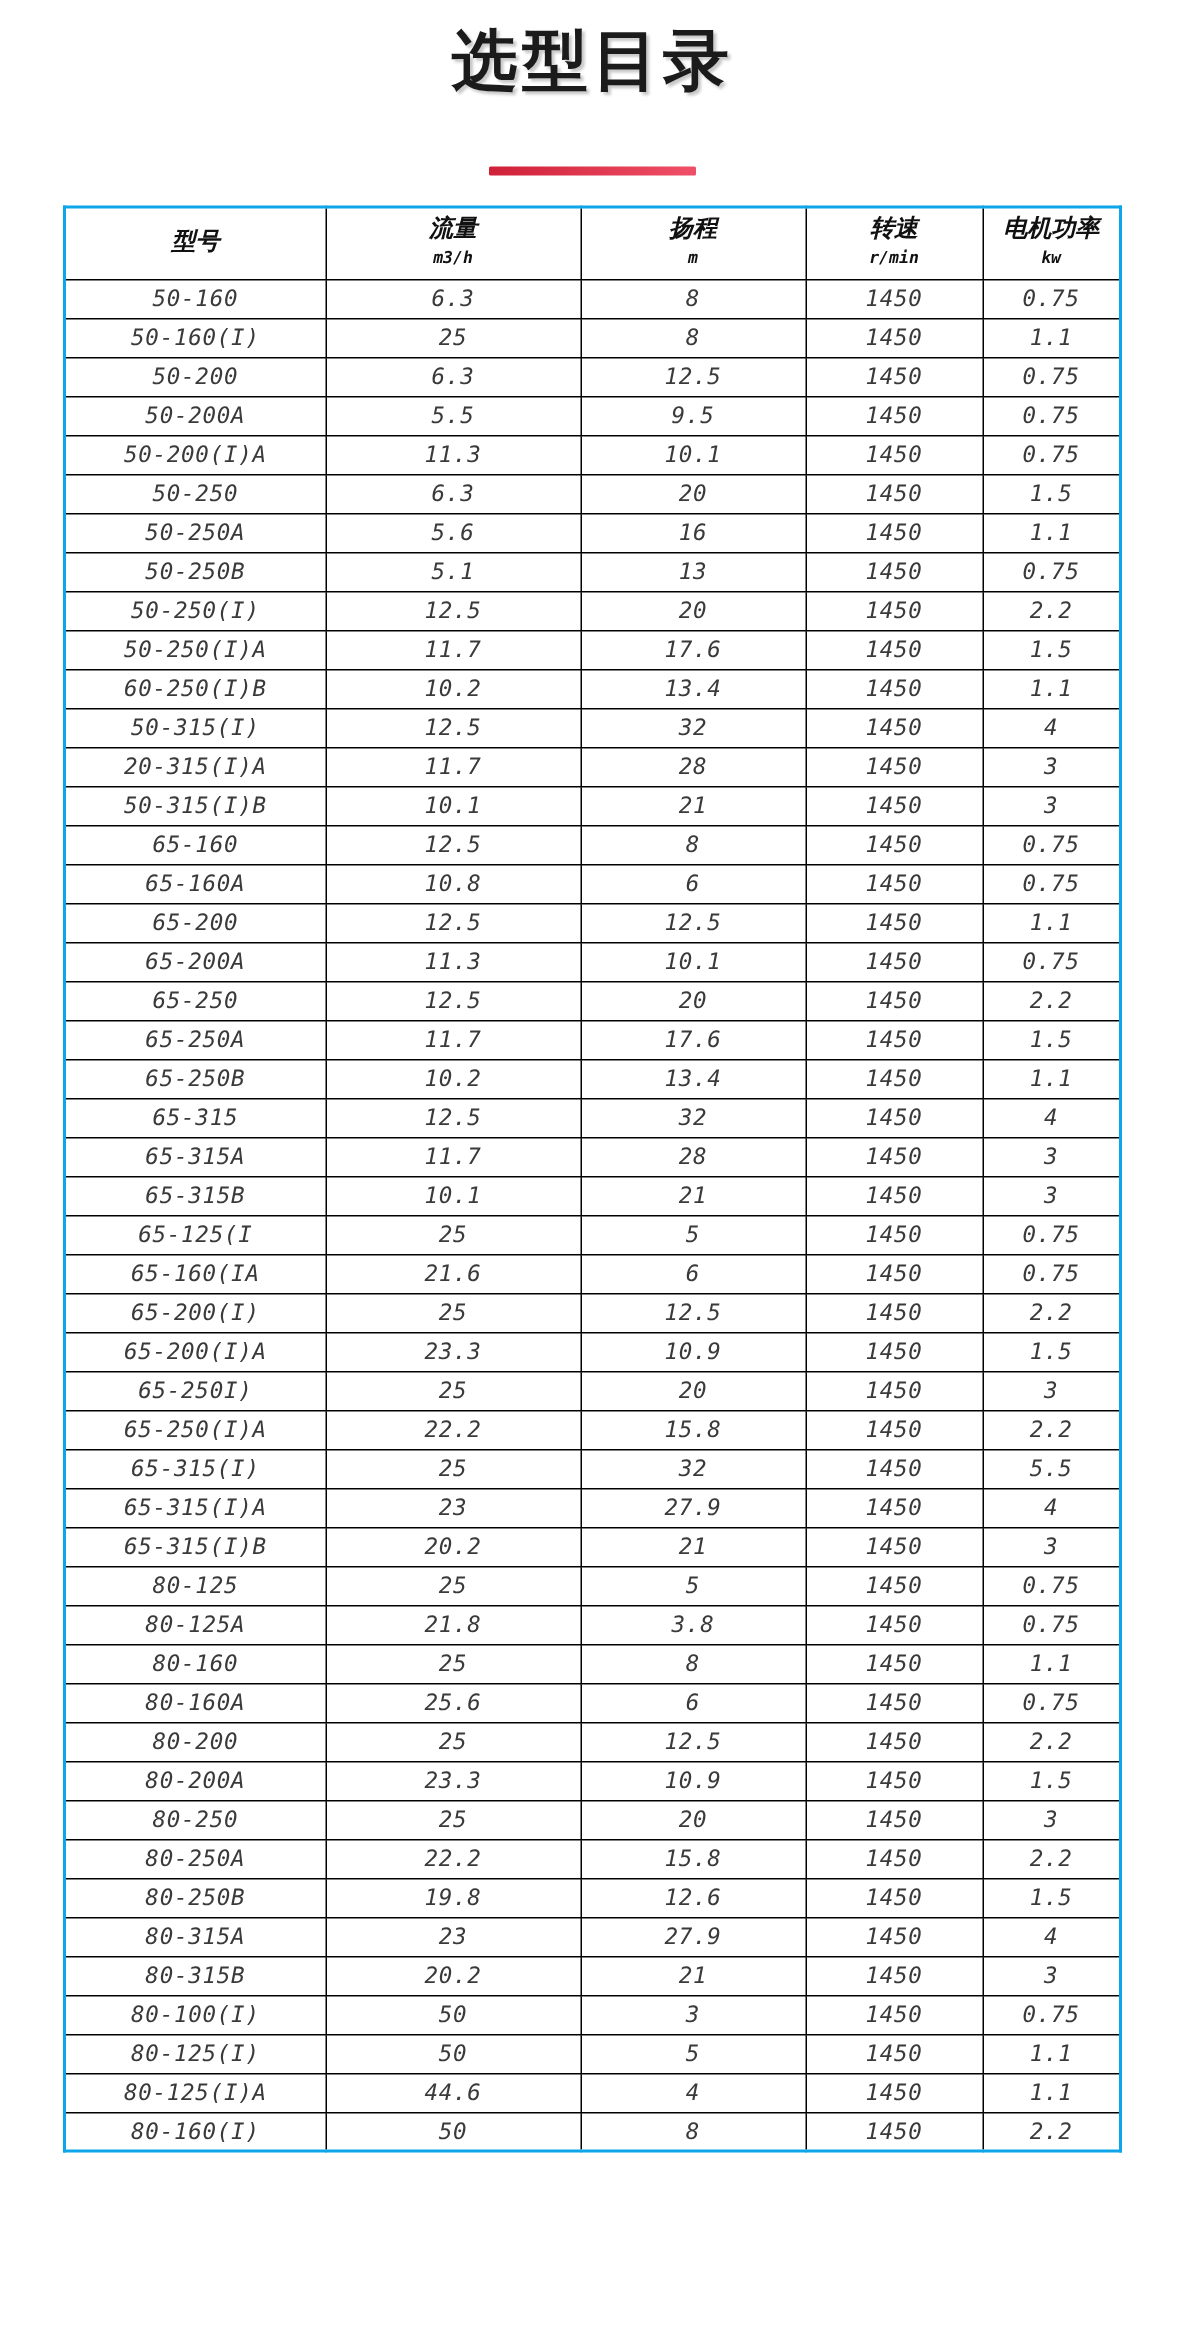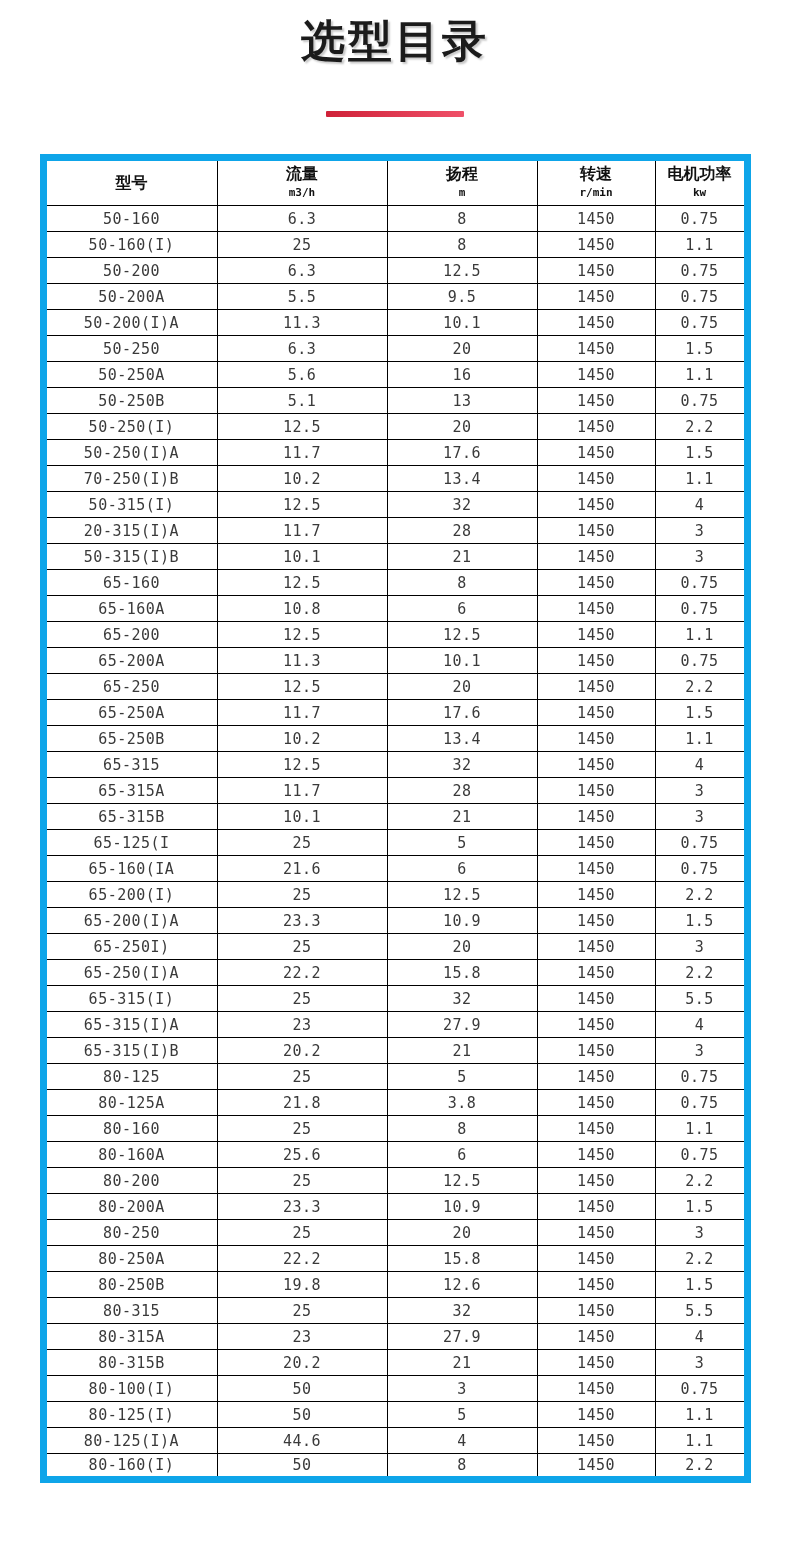--- a/index.html
+++ b/index.html
@@ -26,22 +26,23 @@
     width: 138px;
     height: 6px;
     margin: 45px auto 0 auto;
     background: linear-gradient(90deg, #cf2138, #ef5068);
     border-radius: 1px;
   }
   table.catalog {
     border-collapse: collapse;
     table-layout: fixed;
     width: 704px;
-    margin: 37px auto 0 auto;
-    border: 7px solid #0ea5e9;
+    margin: 20px auto 0 auto;
+    border: 2px solid #0ea5e9;
+    font-style: italic;
   }
   table.catalog th, table.catalog td {
     border: 1px solid #000000;
     text-align: center;
     vertical-align: middle;
     padding: 0;
     overflow: hidden;
     white-space: nowrap;
   }
   table.catalog thead tr { height: 48px; }
@@ -173,21 +174,21 @@
           <td>2.2</td>
         </tr>
         <tr>
           <td>50-250(I)A</td>
           <td>11.7</td>
           <td>17.6</td>
           <td>1450</td>
           <td>1.5</td>
         </tr>
         <tr>
-          <td>70-250(I)B</td>
+          <td>60-250(I)B</td>
           <td>10.2</td>
           <td>13.4</td>
           <td>1450</td>
           <td>1.1</td>
         </tr>
         <tr>
           <td>50-315(I)</td>
           <td>12.5</td>
           <td>32</td>
           <td>1450</td>
@@ -397,27 +398,20 @@
           <td>2.2</td>
         </tr>
         <tr>
           <td>80-250B</td>
           <td>19.8</td>
           <td>12.6</td>
           <td>1450</td>
           <td>1.5</td>
         </tr>
         <tr>
-          <td>80-315</td>
-          <td>25</td>
-          <td>32</td>
-          <td>1450</td>
-          <td>5.5</td>
-        </tr>
-        <tr>
           <td>80-315A</td>
           <td>23</td>
           <td>27.9</td>
           <td>1450</td>
           <td>4</td>
         </tr>
         <tr>
           <td>80-315B</td>
           <td>20.2</td>
           <td>21</td>

